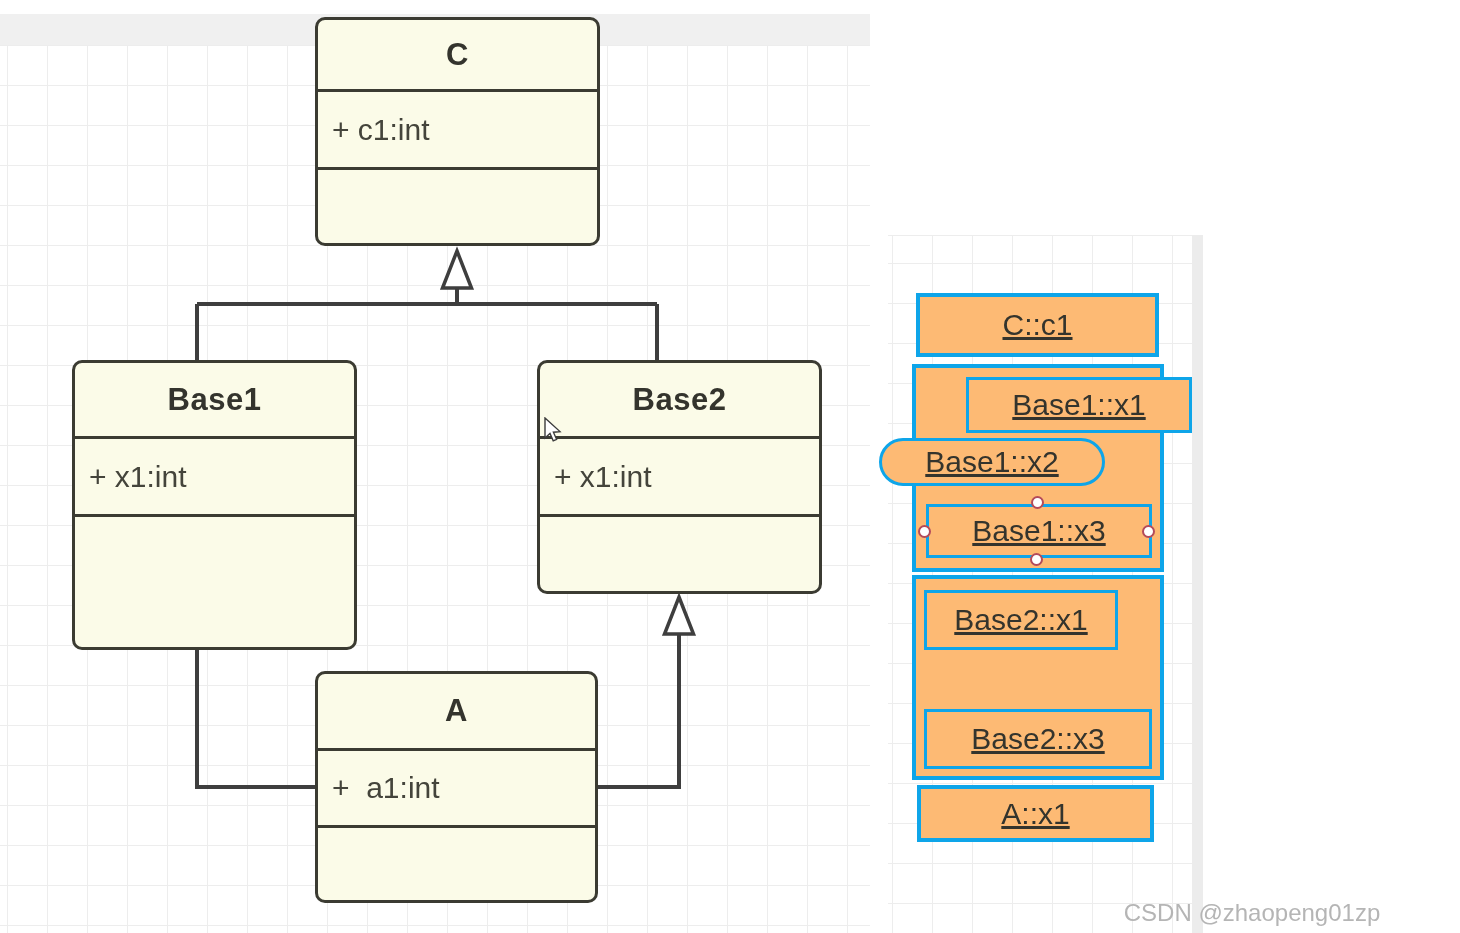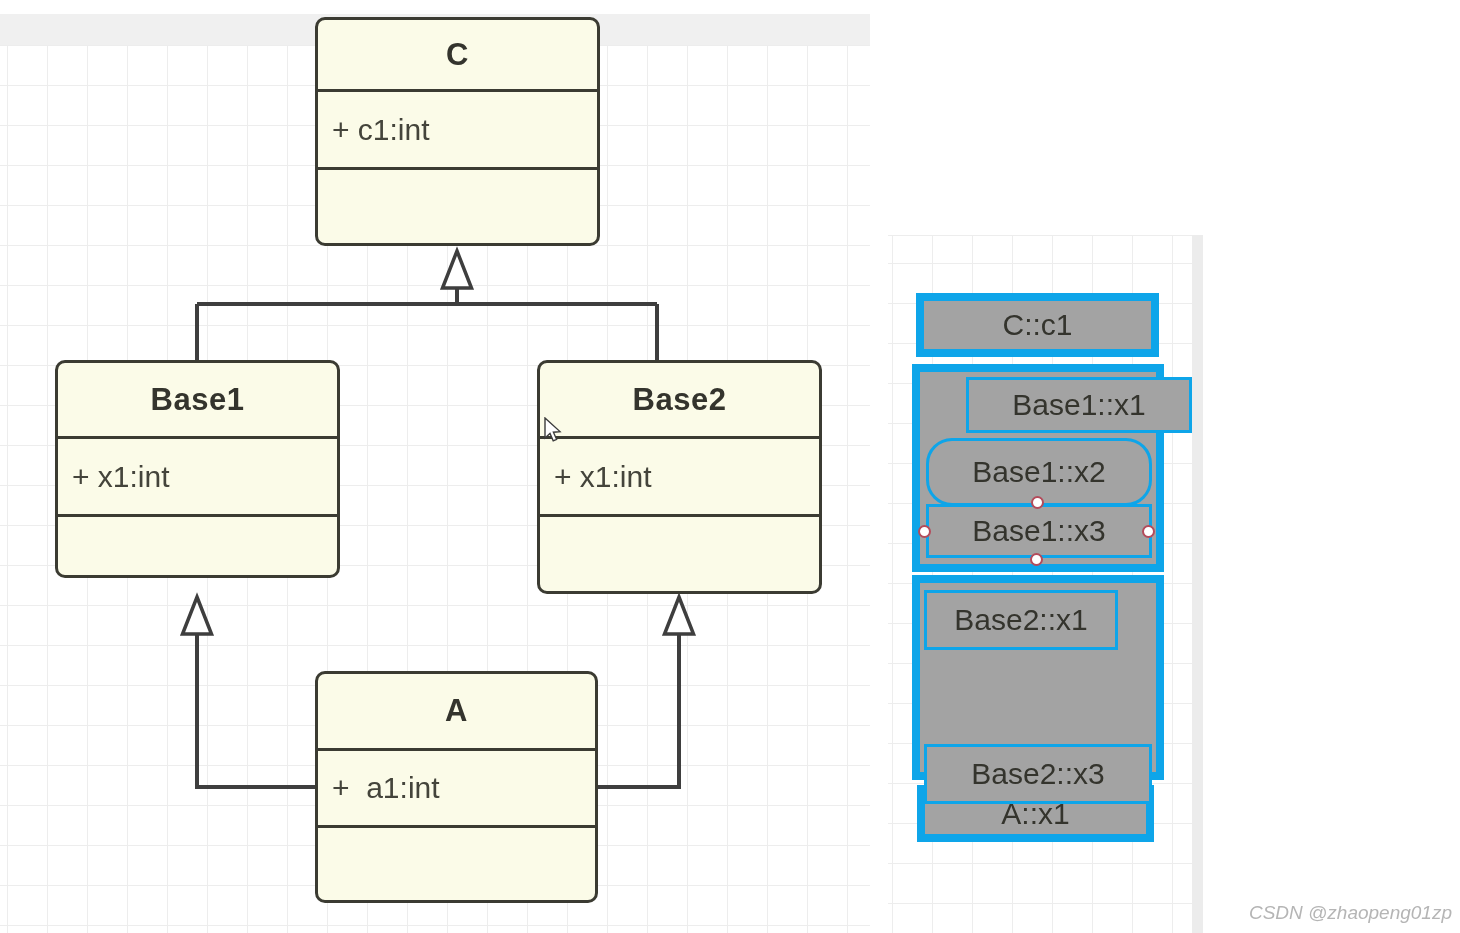--- a/index.html
+++ b/index.html
@@ -32,40 +32,40 @@
   }
   .cls .a{
     box-sizing:border-box;border-bottom:3px solid #3b3b32;
     display:flex;align-items:center;padding-left:14px;
     font-size:30px;color:#44443b;white-space:pre;
   }
   .cls .m{flex:1;}
 
   
   .mem, .mem-group{
-    position:absolute;box-sizing:border-box;background:#a3a3a3;border:8px solid #0ea5e9;
+    position:absolute;box-sizing:border-box;background:#fdba74;border:4px solid #0ea5e9;text-decoration:underline;
   }
   .mem{
     display:flex;align-items:center;justify-content:center;
     font-size:30px;color:#34342d;z-index:3;
   }
   .mem-cell{border-width:3px;z-index:4;}
   .mem-group{z-index:2;}
 
   
   .handle{
     position:absolute;width:13px;height:13px;border-radius:50%;
     box-sizing:border-box;background:#ffffff;border:2.5px solid #b44b5b;z-index:6;
   }
 
   #edges{position:absolute;left:0;top:0;z-index:2;}
   #cursor{position:absolute;left:543px;top:417px;z-index:9;}
   #watermark{
     position:absolute;right:8px;top:902px;width:400px;height:22px;line-height:22px;
-    text-align:right;font-size:19px;color:#b5b5b5;z-index:5;font-style:italic;
+    text-align:center;font-size:24px;color:#b5b5b5;z-index:5;
   }
 </style>
 </head>
 <body>
 
 <div id="page">
 
   <div id="left-grid" class="grid"></div>
   <div id="top-strip"></div>
   <div id="right-grid" class="grid"></div>
@@ -83,21 +83,21 @@
       <polygon points="679,597 693.5,634 664.5,634"></polygon>
     </g>
   </svg>
 
   <div class="cls" style="left:315px;top:17px;width:285px;height:229px;display:flex;flex-direction:column;">
     <div class="t" style="height:72px;">C</div>
     <div class="a" style="height:78px;">+ c1:int</div>
     <div class="m"></div>
   </div>
 
-  <div class="cls" style="left:55px;top:360px;width:285px;height:218px;display:flex;flex-direction:column;">
+  <div class="cls" style="left:72px;top:360px;width:285px;height:290px;display:flex;flex-direction:column;">
     <div class="t" style="height:76px;">Base1</div>
     <div class="a" style="height:78px;">+ x1:int</div>
     <div class="m"></div>
   </div>
 
   <div class="cls" style="left:537px;top:360px;width:285px;height:234px;display:flex;flex-direction:column;">
     <div class="t" style="height:76px;">Base2</div>
     <div class="a" style="height:78px;">+ x1:int</div>
     <div class="m"></div>
   </div>
@@ -105,26 +105,26 @@
   <div class="cls" style="left:315px;top:671px;width:283px;height:232px;display:flex;flex-direction:column;">
     <div class="t" style="height:77px;">A</div>
     <div class="a" style="height:77px;">+  a1:int</div>
     <div class="m"></div>
   </div>
 
   <div class="mem" style="left:916px;top:293px;width:243px;height:64px;">C::c1</div>
 
   <div class="mem-group" style="left:912px;top:364px;width:252px;height:208px;"></div>
   <div class="mem mem-cell" style="left:966px;top:377px;width:226px;height:56px;">Base1::x1</div>
-  <div class="mem mem-cell" style="left:926px;top:438px;width:226px;height:68px;border-radius:26px;">Base1::x2</div>
+  <div class="mem mem-cell" style="left:879px;top:438px;width:226px;height:48px;border-radius:26px;">Base1::x2</div>
   <div class="mem mem-cell" style="left:926px;top:504px;width:226px;height:54px;">Base1::x3</div>
 
   <div class="mem-group" style="left:912px;top:575px;width:252px;height:205px;"></div>
   <div class="mem mem-cell" style="left:924px;top:590px;width:194px;height:60px;">Base2::x1</div>
-  <div class="mem mem-cell" style="left:924px;top:744px;width:228px;height:60px;">Base2::x3</div>
+  <div class="mem mem-cell" style="left:924px;top:709px;width:228px;height:60px;">Base2::x3</div>
 
   <div class="mem" style="left:917px;top:785px;width:237px;height:57px;">A::x1</div>
 
   <div class="handle" style="left:1031px;top:496px;"></div>
   <div class="handle" style="left:1030px;top:553px;"></div>
   <div class="handle" style="left:918px;top:525px;"></div>
   <div class="handle" style="left:1142px;top:525px;"></div>
 
   <svg id="cursor" width="22" height="27" viewBox="0 0 22 27">
     <path d="M2,1 L2,21 L7,16.5 L10.2,23.8 L13.6,22.3 L10.4,15.2 L17,14.6 Z" fill="#ffffff" stroke="#3c3c3c" stroke-width="1.4"></path>

